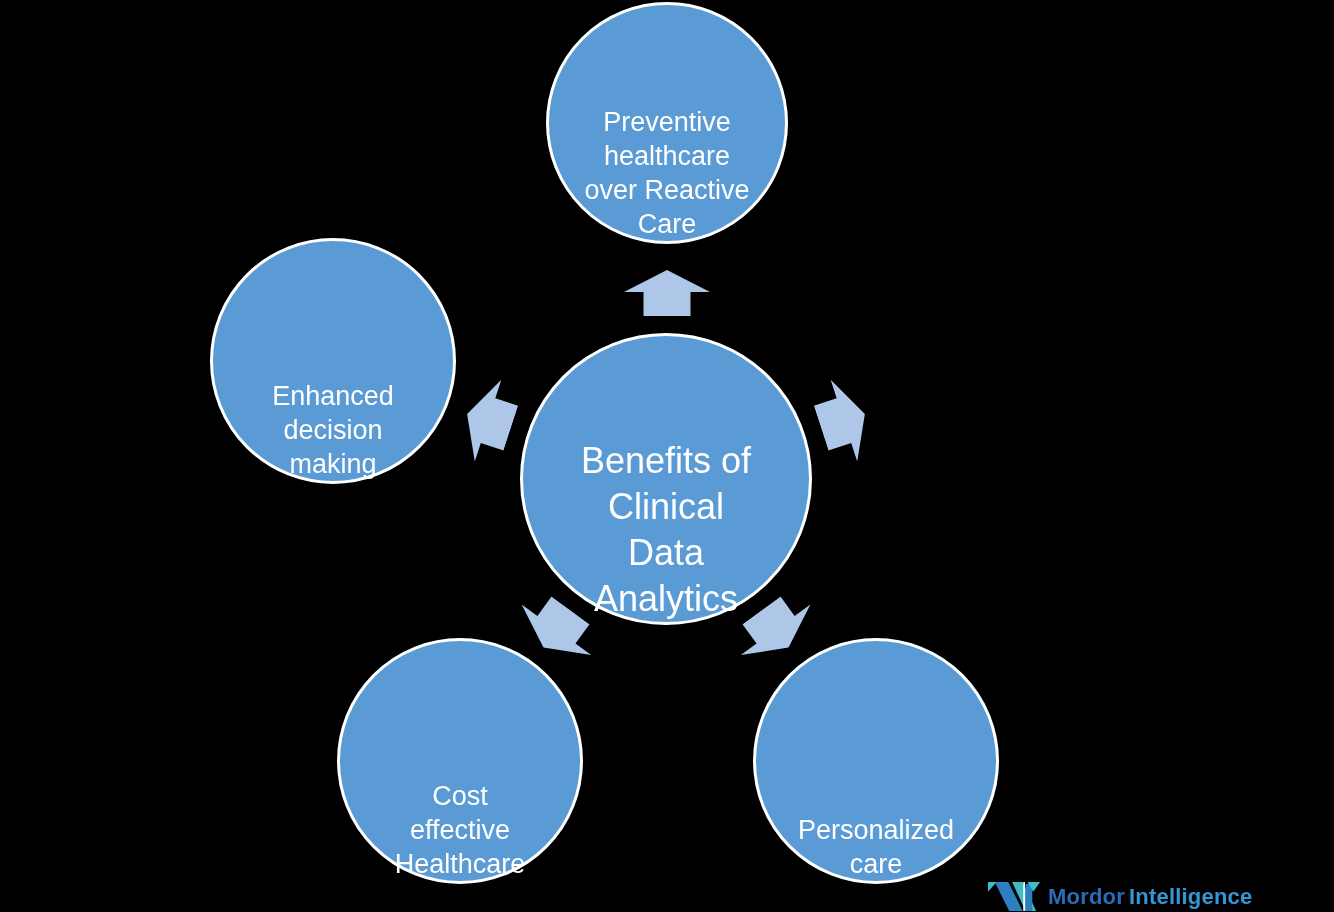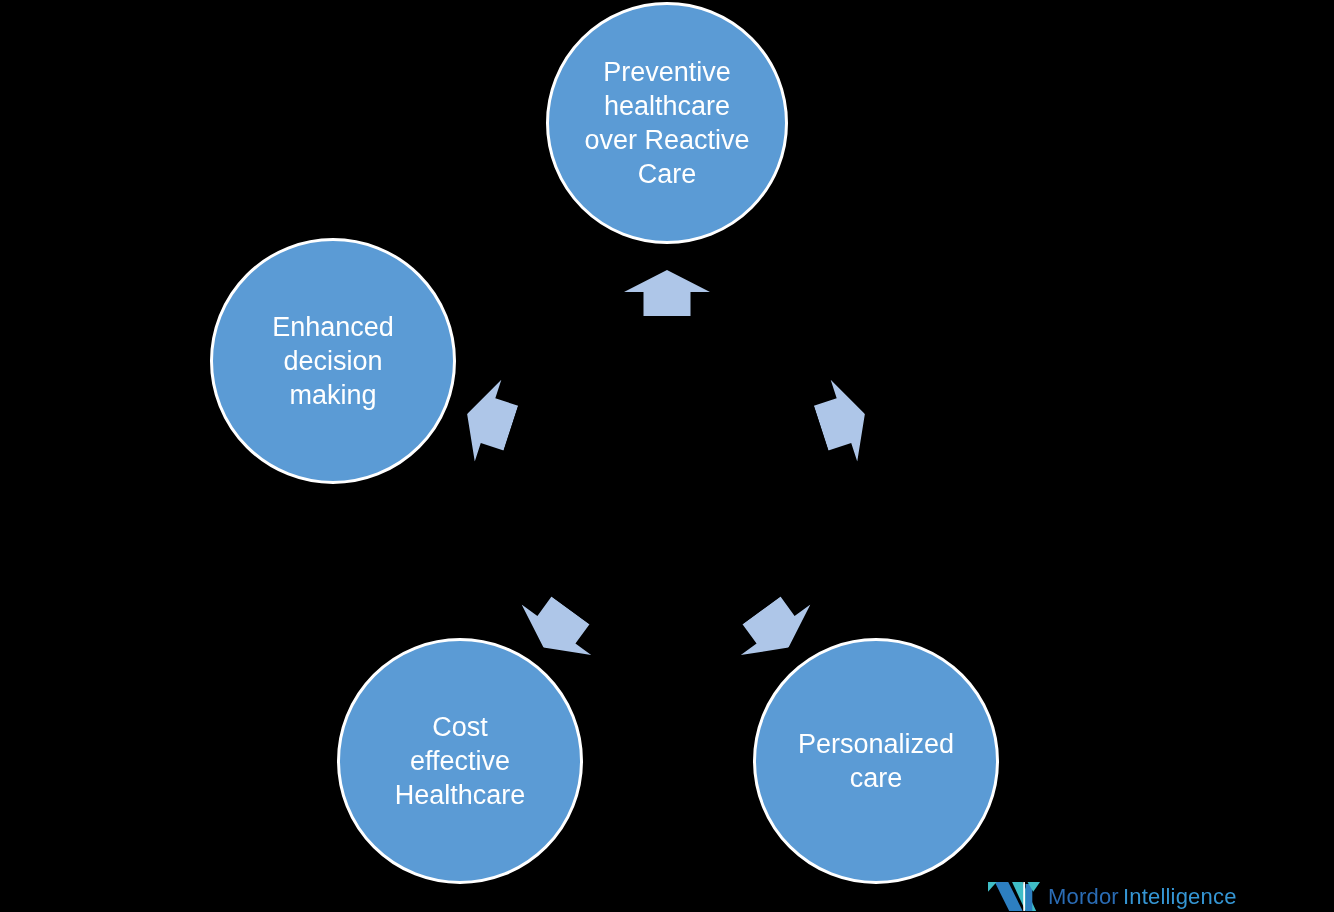--- a/index.html
+++ b/index.html
@@ -15,21 +15,21 @@
     overflow: hidden;
     font-family: "Liberation Sans", sans-serif;
   }
   .circle {
     position: absolute;
     border-radius: 50%;
     background: var(--circle_fill, #5b9bd5);
     border: 3px solid var(--circle_border, #ffffff);
     box-sizing: border-box;
     display: flex;
-    align-items: center;
+    align-items: flex-end;
     justify-content: center;
     text-align: center;
   }
   .circle .label {
     color: var(--text, #ffffff);
     white-space: pre-line;
     width: 88%;
   }
   .node .label {
     font-size: 27px;
@@ -63,21 +63,21 @@
     position: absolute;
     left: 988px;
     top: 882px;
     display: flex;
     align-items: center;
     gap: 8px;
   }
   .logo-mark { width: 52px; height: 29px; display: block; }
   .logo-text {
     font-size: 22px;
-    font-weight: normal;
+    font-weight: bold;
     letter-spacing: 0.2px;
     white-space: nowrap;
   }
   .brand-dark  { color: var(--logo_text_dark, #2a6cb5); }
   .brand-light { color: var(--logo_text_light, #3596d4); margin-left: 4px; }
 </style>
 </head>
 <body>
 
 <div class="canvas">
@@ -101,20 +101,26 @@
     <svg viewBox="0 0 86 46">
         <polygon points="43,0 86,22 66.5,22 66.5,46 19.5,46 19.5,22 0,22"></polygon>
       </svg>
   </div>
   <div class="arrow arrow-left">
     <svg viewBox="0 0 86 46">
         <polygon points="43,0 86,22 66.5,22 66.5,46 19.5,46 19.5,22 0,22"></polygon>
       </svg>
   </div>
 
+  <div class="circle hub">
+    <div class="label">Benefits of
+Clinical
+Data
+Analytics</div>
+  </div>
 
   <div class="circle node node-top">
     <div class="label">Preventive
 healthcare
 over Reactive
 Care</div>
   </div>
   <div class="circle node node-br">
     <div class="label">Personalized
 care</div>

